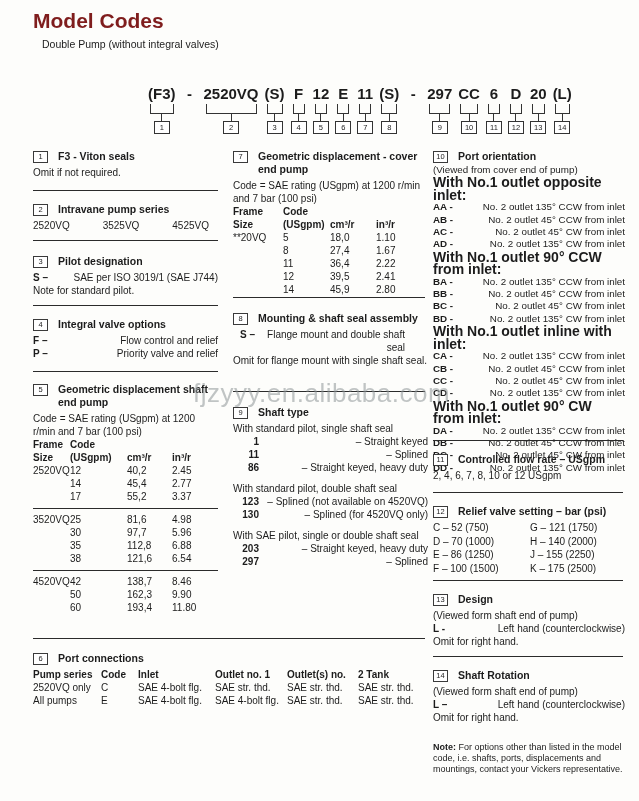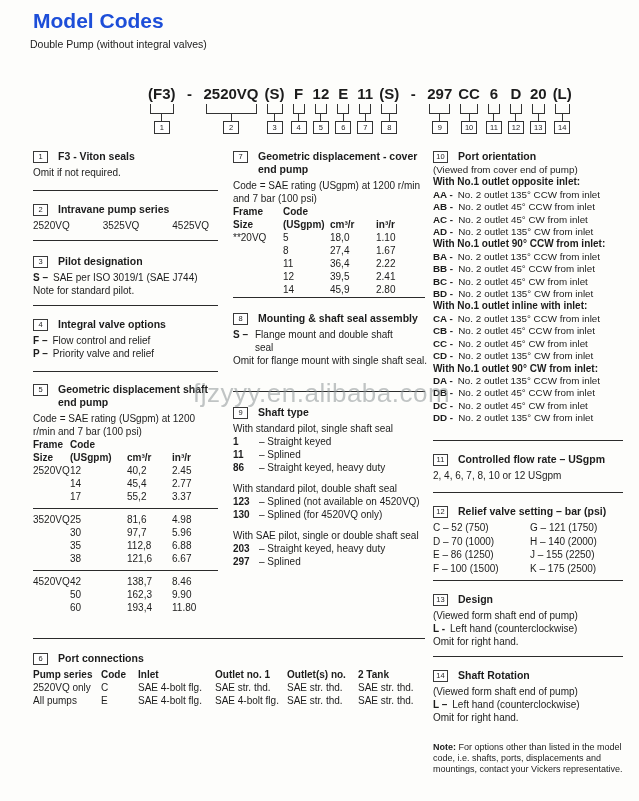--- a/index.html
+++ b/index.html
@@ -2,38 +2,38 @@
 <html><head>
 <meta charset="utf-8">
 <style>
   html,body{margin:0;padding:0;}
   body{
     width:639px;height:801px;position:relative;overflow:hidden;
     background:#fdfdfb;color:#1c1c1c;
     font-family:"Liberation Sans","DejaVu Sans",sans-serif;
     -webkit-font-smoothing:antialiased;
   }
-  .page-title{position:absolute;left:33px;top:9px;font-size:21px;font-weight:bold;color:#1d4ed8;}
-  .page-sub{position:absolute;left:30px;top:38px;font-size:10.5px;}
+  .page-title{position:absolute;left:33px;top:9px;font-size:21px;font-weight:bold;color:#7f1d1d;}
+  .page-sub{position:absolute;left:42px;top:38px;font-size:10.5px;}
 
   
   .mc{position:absolute;left:148px;top:86px;display:flex;align-items:flex-start;}
   .mcseg{margin-right:6px;text-align:center;}
   .mc-text{font-size:15px;font-weight:bold;line-height:16px;white-space:nowrap;}
   .brk{height:9px;border-left:1px solid #333;border-right:1px solid #333;border-bottom:1px solid #333;width:calc(100% - 6px);min-width:8px;margin:2px auto 0;}
   .stem{width:1px;height:7px;background:#333;margin:0 auto;}
   .nbox{width:14px;height:11px;border:1px solid #333;font-size:7.5px;line-height:11px;text-align:center;margin:0 auto;font-weight:normal;background:#fff;}
 
   
   .sec{position:absolute;font-size:10px;line-height:13px;}
   .sec-head{display:flex;align-items:flex-start;margin-bottom:3px;}
   .numbox{flex:0 0 auto;width:13px;height:10px;border:1px solid #3a3a3a;font-size:7.5px;font-weight:normal;text-align:center;line-height:10px;margin-top:1px;margin-right:10px;background:#fff;}
   .sec-title{font-weight:bold;font-size:10.5px;line-height:13px;}
   .line{line-height:13px;}
-  .kv{display:flex;line-height:13px;}
+  .kv{display:flex;line-height:13px;text-align:right;}
   .kv .kb{font-weight:bold;flex:0 0 auto;margin-right:5px;white-space:nowrap;}
   .kv .kt{flex:1;}
   .kb-w{width:22px;margin-right:0 !important;}
   .kb-w9{width:26px;margin-right:0 !important;}
 
   .rule{position:absolute;height:1px;background:#2b2b2b;}
 
   
   .dtab{width:100%;}
   .drow{display:grid;grid-template-columns:37px 57px 45px 46px;line-height:13px;}
@@ -47,21 +47,21 @@
   .prow .ph{font-weight:bold;}
 
   
   .rv{display:flex;}
   .rv>div{line-height:13.5px;}
   .rv .rvl{width:97px;}
 
   .cols3{display:flex;justify-content:space-between;width:176px;line-height:13px;}
 
   .tight .line,.tight .kv{line-height:12.4px;font-size:9.8px;}
-  .tight .ghead{font-weight:bold;line-height:12.4px;font-size:10px;}
+  .tight .ghead{font-weight:bold;line-height:12.4px;font-size:14px;}
   .gintro{margin-top:8px;}
 
   .note{position:absolute;left:433px;top:742px;width:192px;font-size:9px;line-height:11px;}
   .note b{font-weight:bold;}
 
   .watermark{
     position:absolute;left:193px;top:378px;width:260px;
     font-size:26px;color:#8f9698;opacity:.55;letter-spacing:.5px;
     white-space:nowrap;pointer-events:none;z-index:5;
   }
@@ -342,21 +342,21 @@
         <div class="drow">
           <span></span>
           <span>35</span>
           <span>112,8</span>
           <span>6.88</span>
         </div>
         <div class="drow">
           <span></span>
           <span>38</span>
           <span>121,6</span>
-          <span>6.67</span>
+          <span>6.54</span>
         </div>
       </div>
     <div class="grp">
 
     <div class="drow">
           <span>4520VQ</span>
           <span>42</span>
           <span>138,7</span>
           <span>8.46</span>
         </div>

